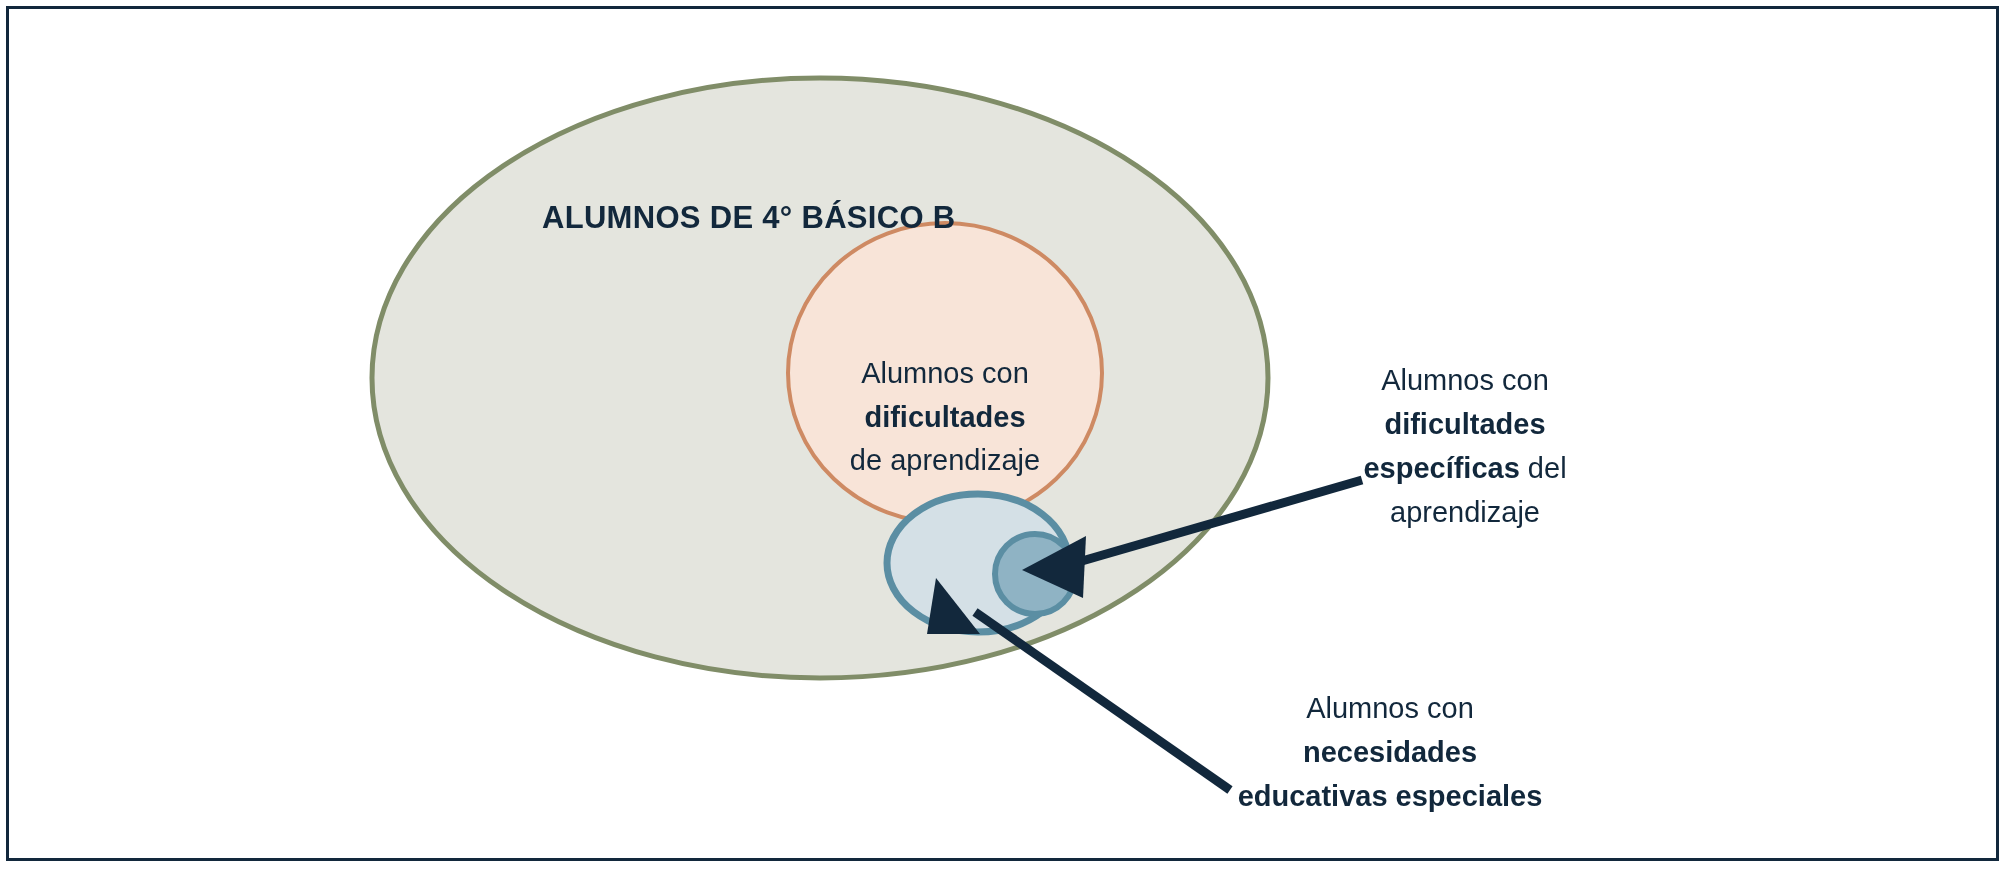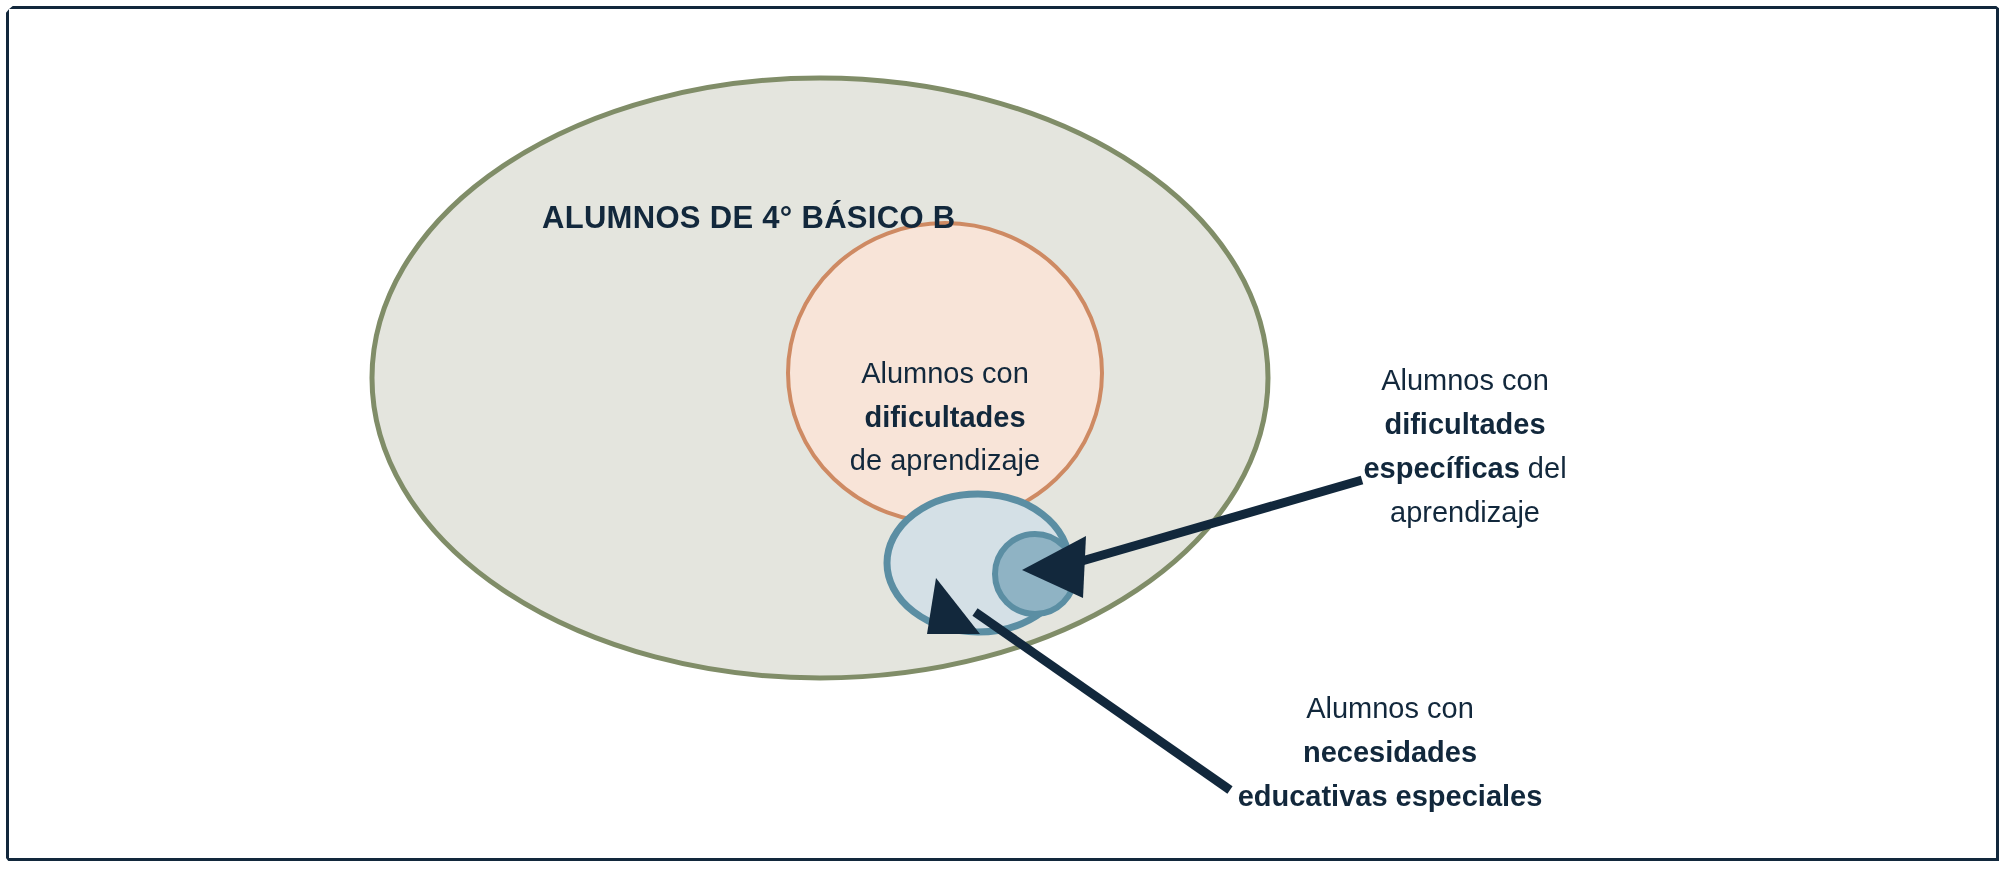--- a/index.html
+++ b/index.html
@@ -9,21 +9,20 @@
   }
   body {
     font-family: "Liberation Sans", sans-serif;
   }
   #page {
     position: relative;
     width: 2009px;
     height: 871px;
     background: #ffffff;
     overflow: hidden;
-    border-radius: 31px;
   }
   #frame {
     position: absolute;
     left: 6px;
     top: 6px;
     width: 1993px;
     height: 855px;
     border: 3px solid #12283c;
     box-sizing: border-box;
     background: #ffffff;

